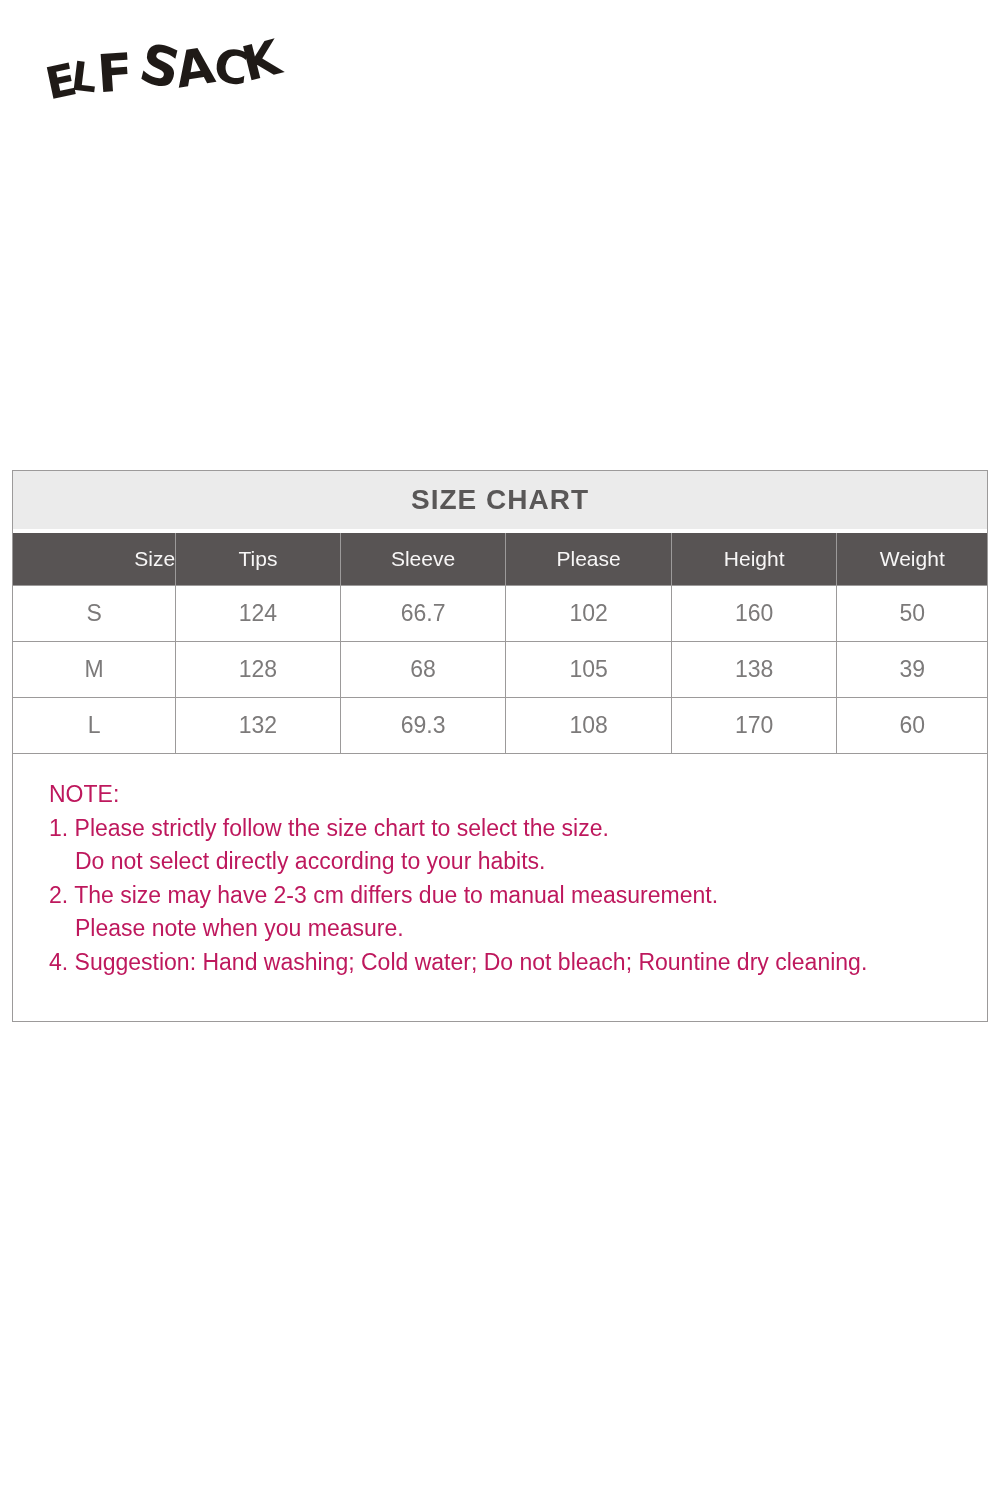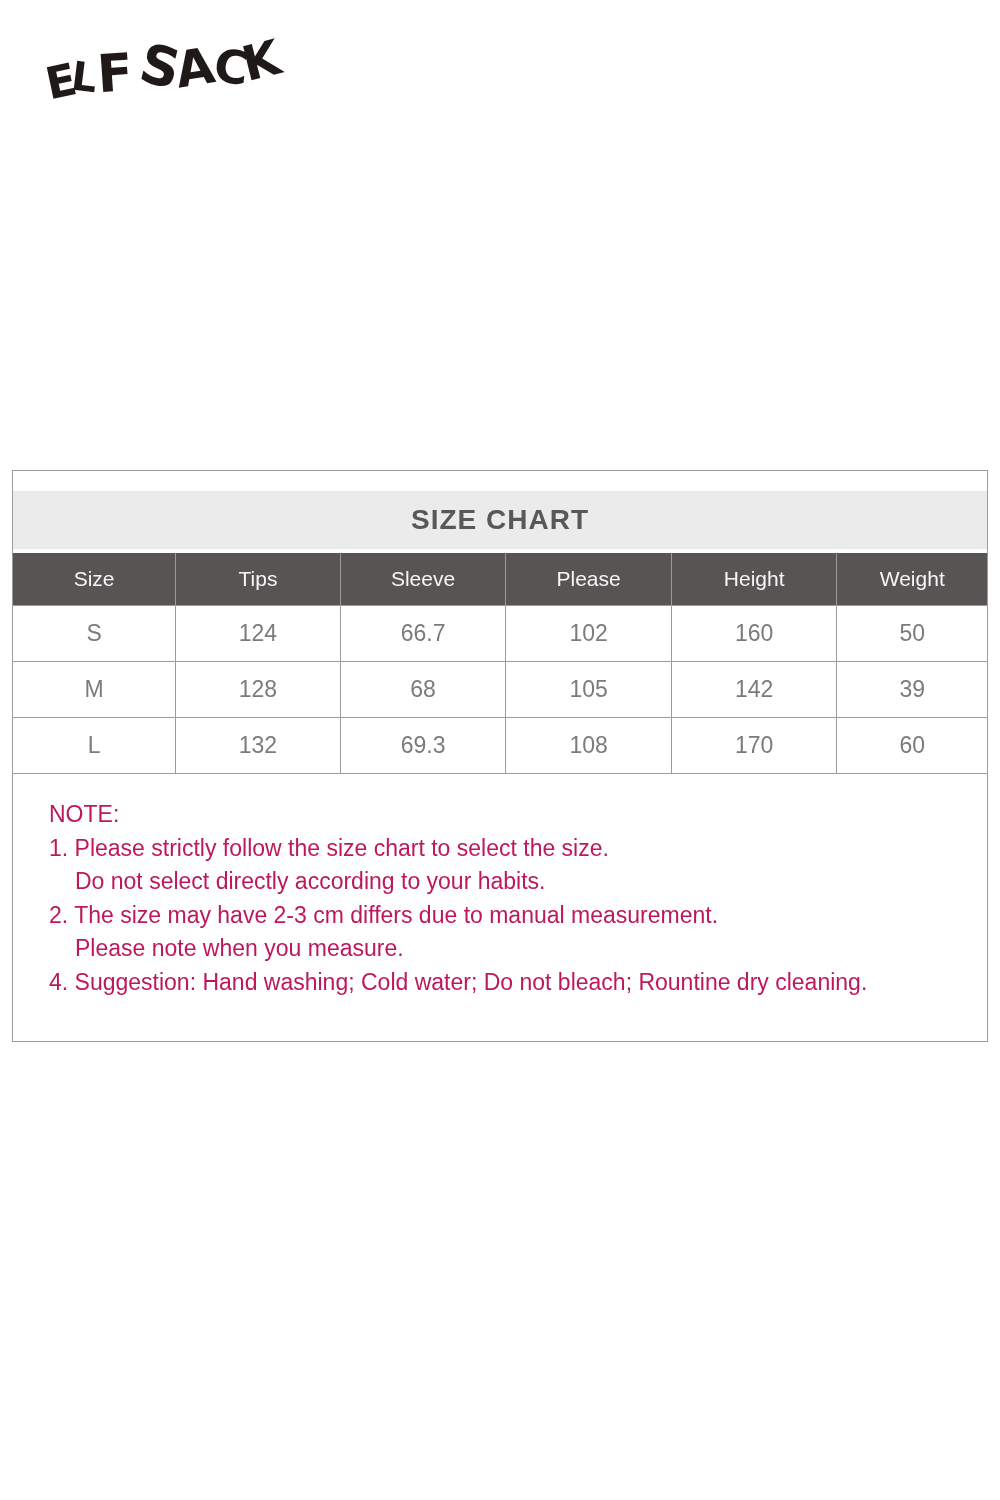--- a/index.html
+++ b/index.html
@@ -36,41 +36,41 @@
     width:976px;
     border:1px solid #9c9a9a;
     background:#ffffff;
   }
   .title-band {
     height:62px;
     background:#ebebeb;
     border-bottom:4px solid #ffffff;
     display:flex; align-items:center; justify-content:center;
     color:#595757;
-    font-size:28px; font-weight:bold; letter-spacing:1px;margin-top:20px;
+    font-size:28px; font-weight:bold; letter-spacing:1px;
   }
 
   table.size-table {
     width:100%;
     border-collapse:collapse;
     table-layout:fixed;
   }
   col.c1{width:16.7%} col.c2{width:16.9%} col.c3{width:17%}
   col.c4{width:17%}   col.c5{width:17%}   col.c6{width:15.4%}
 
   .size-table th {
     height:52px;
     background:#585454;
     color:#f7f6f6;
     font-weight:normal;
     font-size:21px;
     text-align:center;
     border-left:1px solid #9c9a9a;
   }
-  .size-table th:first-child { border-left:none; }
+  .size-table th:first-child { border-left:none;text-align:right; }
   .size-table td {
     height:56px;
     text-align:center;
     vertical-align:middle;
     color:#7c7a7a;
     font-size:23px;
     border-left:1px solid #9c9a9a;
     border-top:1px solid #9c9a9a;
   }
   .size-table td:first-child { border-left:none; }
@@ -121,21 +121,21 @@
           <td>66.7</td>
           <td>102</td>
           <td>160</td>
           <td>50</td>
         </tr>
         <tr>
           <td>M</td>
           <td>128</td>
           <td>68</td>
           <td>105</td>
-          <td>142</td>
+          <td>138</td>
           <td>39</td>
         </tr>
         <tr>
           <td>L</td>
           <td>132</td>
           <td>69.3</td>
           <td>108</td>
           <td>170</td>
           <td>60</td>
         </tr>

